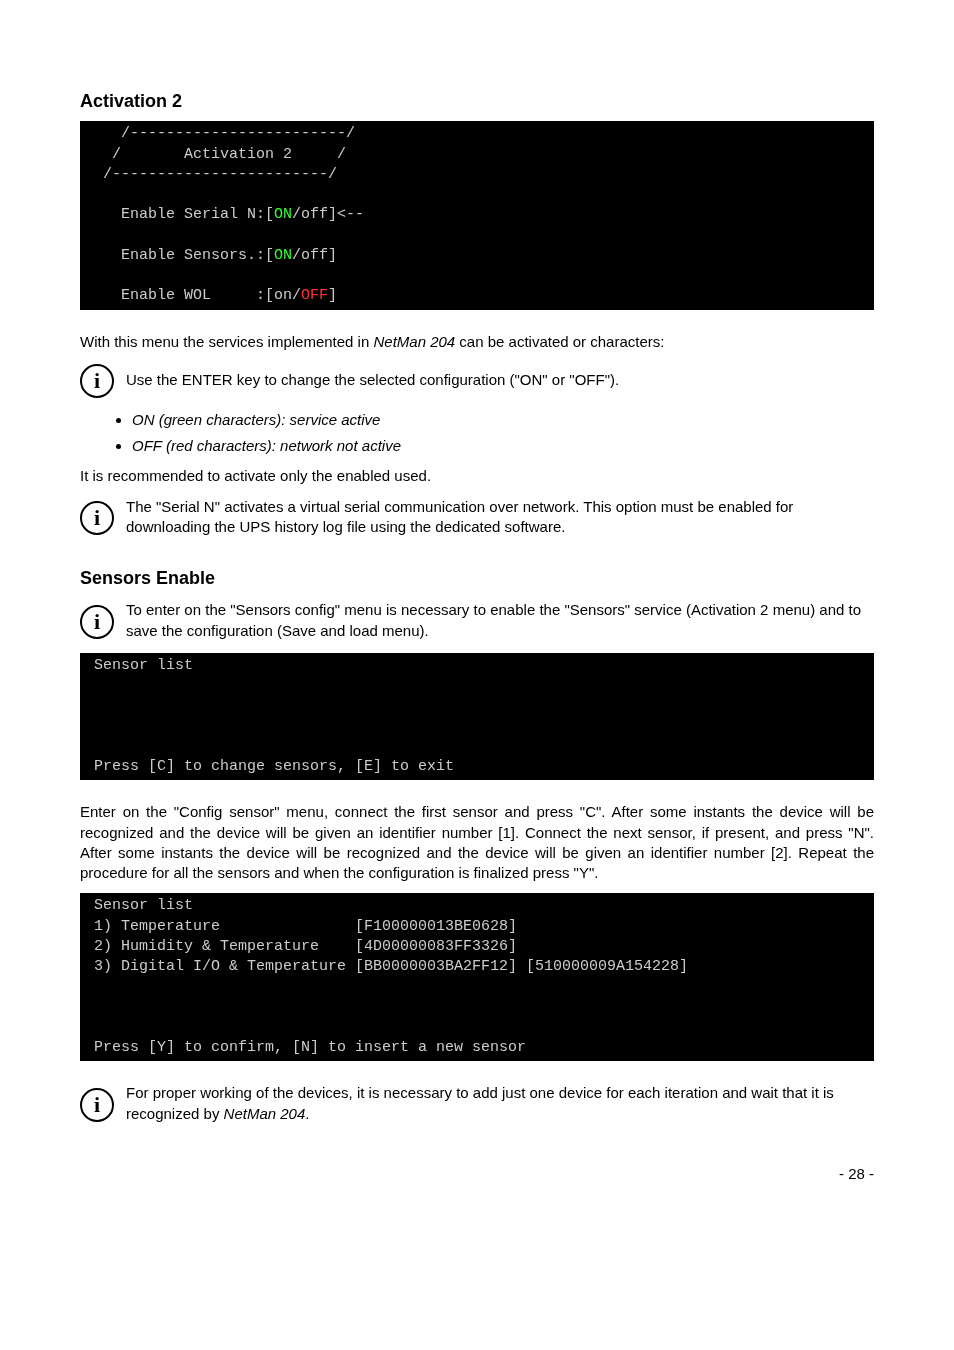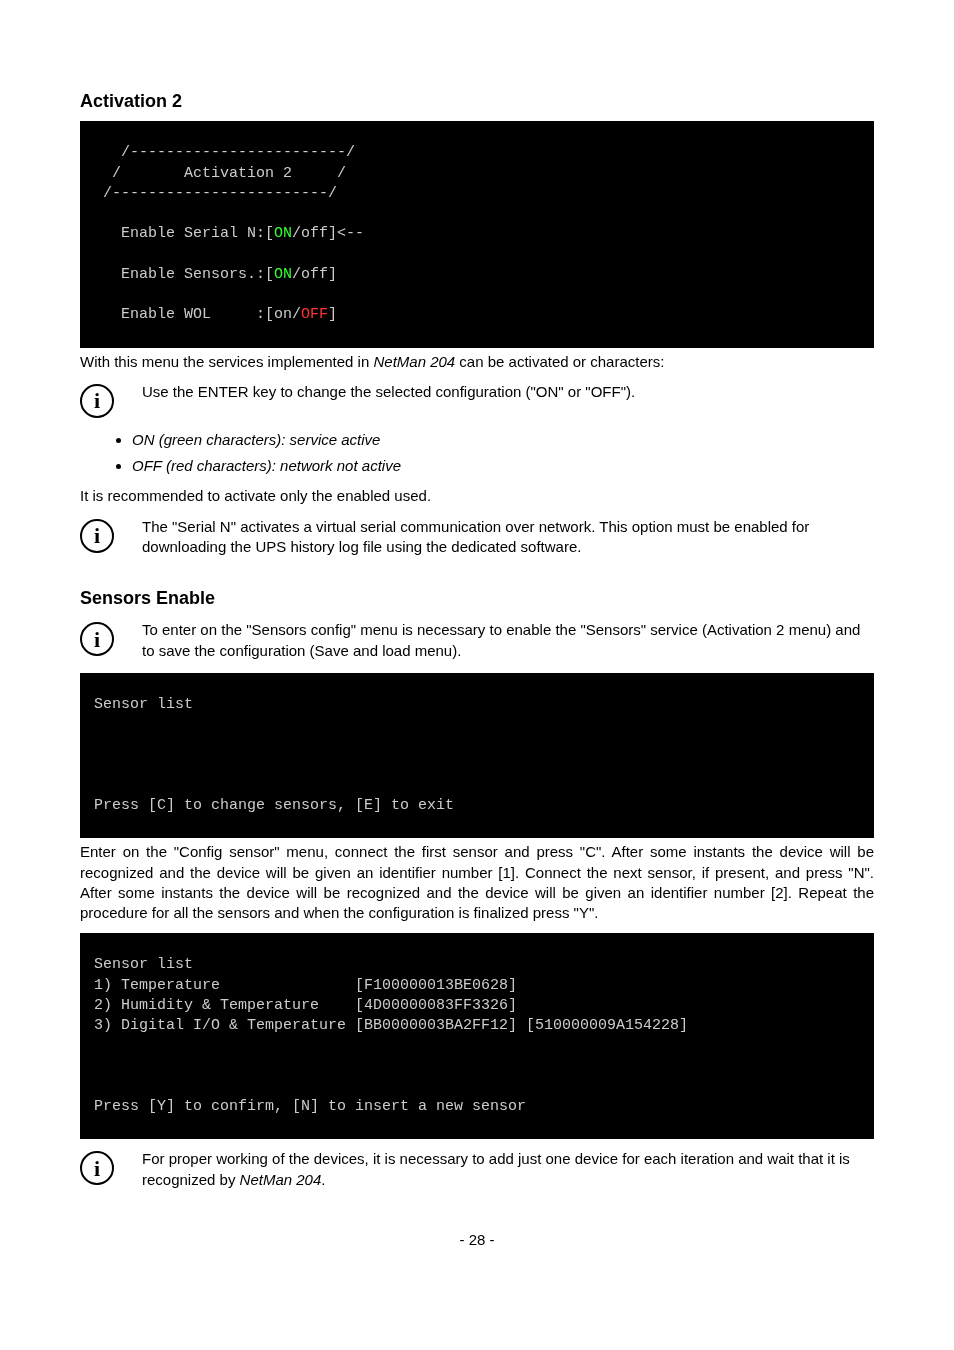--- a/index.html
+++ b/index.html
@@ -17,32 +17,32 @@
     font-size: 18px;
     font-weight: bold;
     margin-bottom: 8px;
     margin-top: 29px;
   }
   .terminal {
     background: #000;
     color: #ccc;
     font-family: Consolas, "Courier New", monospace;
     font-size: 15px;
-    padding: 22px 14px;
+    padding: 3px 14px;
     white-space: pre;
     line-height: 1.35;
-    margin-bottom: 4px;
+    margin-bottom: 22px;
   }
   .terminal .on { color: #33ff33; }
   .terminal .off { color: #ff3333; }
   .prose { margin-bottom: 10px; }
   .info-row {
     display: flex;
-    align-items: flex-start;
-    gap: 28px;
+    align-items: center;
+    gap: 12px;
     margin: 10px 0 12px 0;
   }
   .info-icon {
     flex: 0 0 34px;
     height: 34px;
     border: 2.5px solid #000;
     border-radius: 50%;
     display: flex;
     align-items: center;
     justify-content: center;
@@ -54,21 +54,21 @@
   .info-icon::before { content: "i"; }
   .info-text { flex: 1; }
   ul.bullets {
     list-style: disc;
     margin: 8px 0 10px 52px;
     font-style: italic;
   }
   ul.bullets li { margin-bottom: 6px; }
   .justify { text-align: justify; }
   .page-num {
-    text-align: center;
+    text-align: right;
     margin-top: 40px;
     font-size: 15px;
   }
   em.italic { }
 </style>
 </head>
 <body>
 
 <h2>Activation 2</h2>
 

